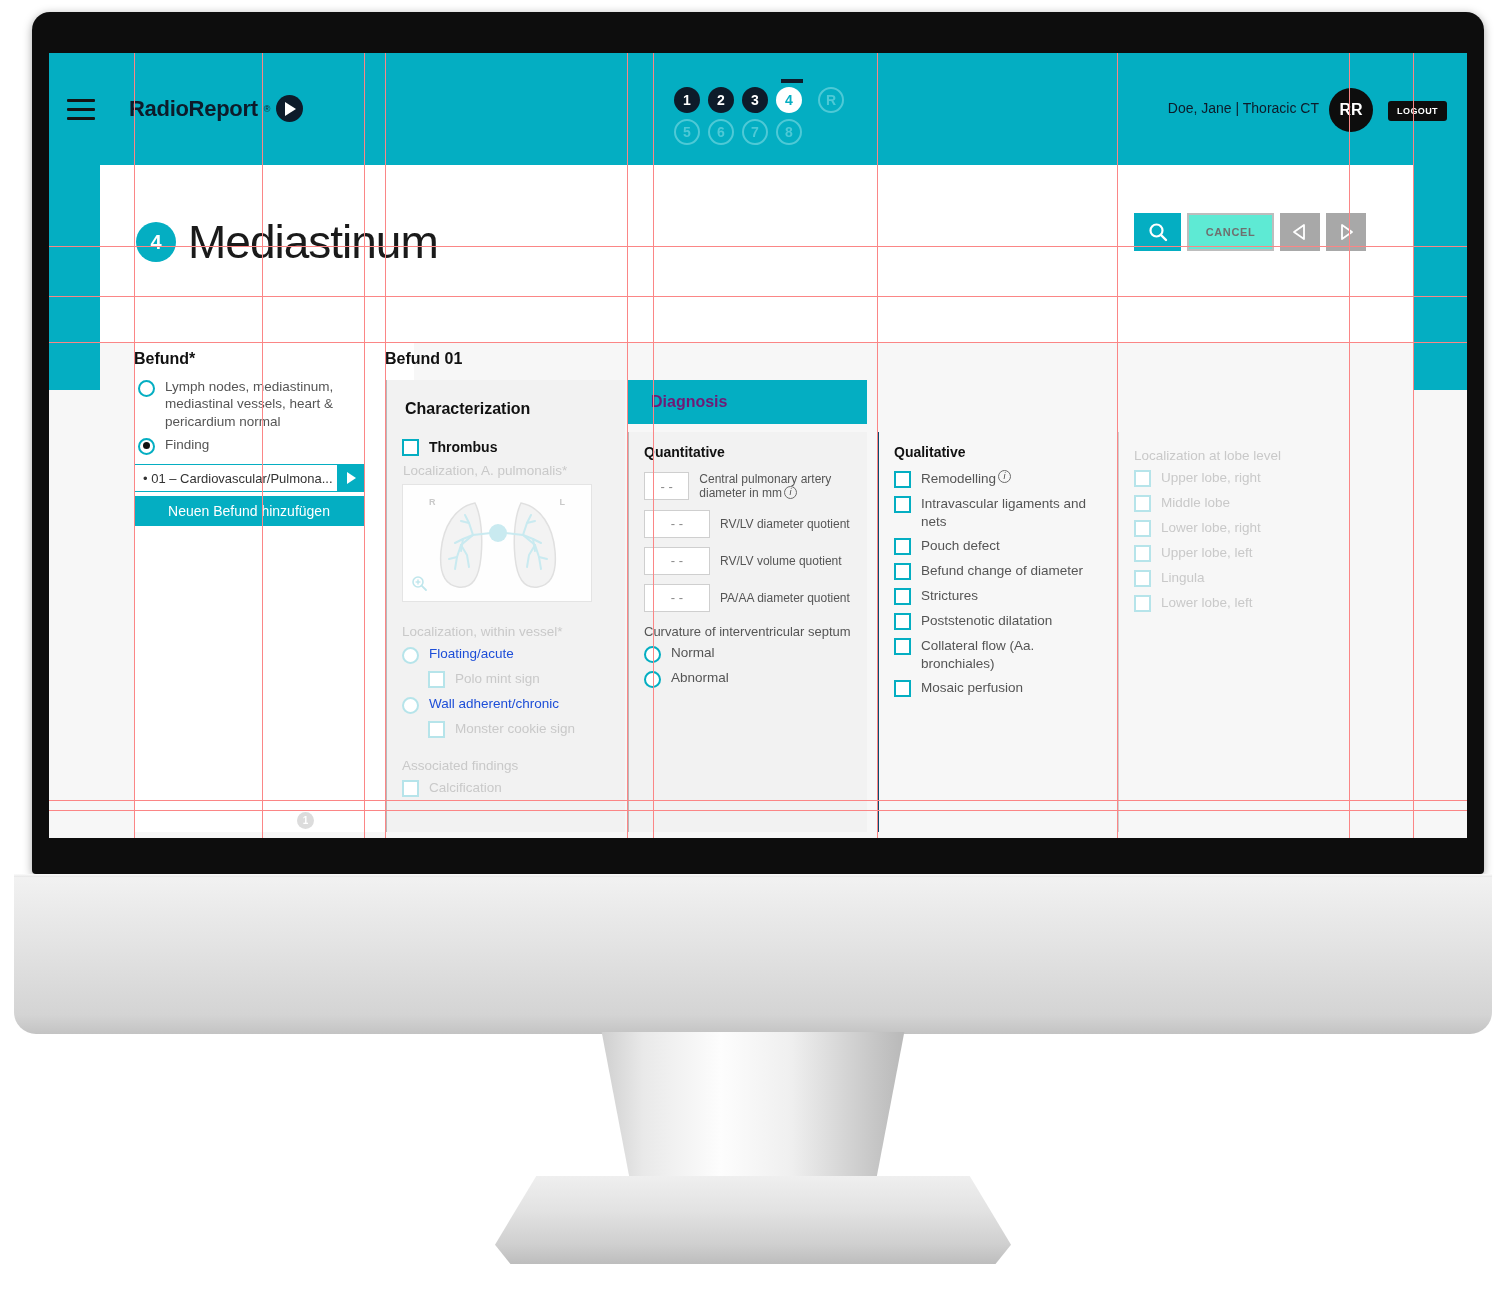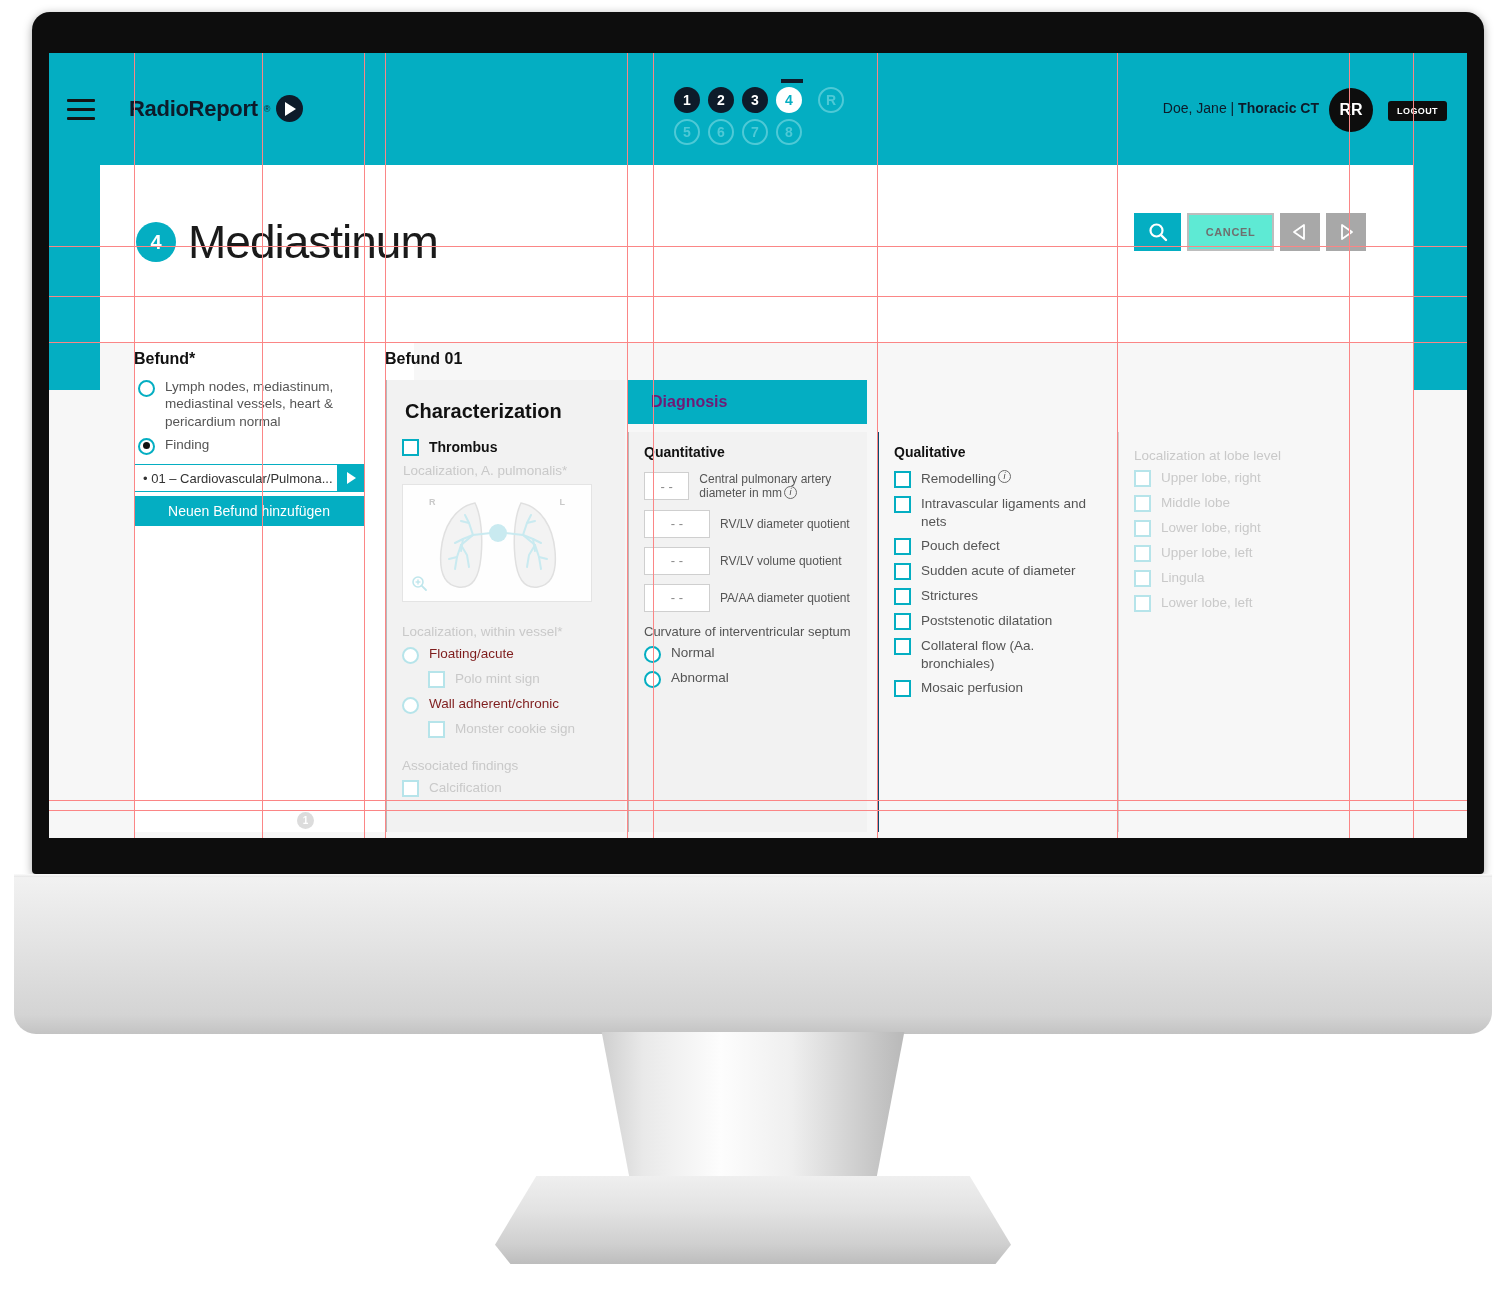--- a/index.html
+++ b/index.html
@@ -74,21 +74,21 @@
     width:26px; height:26px; border-radius:50%;
     display:flex; align-items:center; justify-content:center;
     font-size:14px; font-weight:bold; cursor:pointer;
   }
   .step.done { background:#0d1b2a; color:#fff; }
   .step.cur  { background:#ffffff; color:#04aec2; }
   .step.todo { background:transparent; color:#4ec9d6; border:2px solid #4ec9d6; }
   .step.rmark{ background:transparent; color:#4ec9d6; border:2px solid #4ec9d6; margin-left:8px;}
 
   .userinfo { position:absolute; right:148px; top:47px; font-size:14px; color:#0d1b2a; white-space:nowrap;}
-  .userinfo b { font-weight:bold;text-align:right; }
+  .userinfo b { font-weight:normal;text-align:right; }
   .avatar {
     position:absolute; right:94px; top:35px; width:44px; height:44px; border-radius:50%;
     background:#0d0d0d; color:#fff; font-size:16px; font-weight:bold;
     display:flex; align-items:center; justify-content:center; cursor:pointer;
   }
   .logout {
     position:absolute; right:20px; top:48px; background:#0d0d0d; color:#fff;
     font-size:9px; font-weight:bold; letter-spacing:.4px;
     padding:5px 9px; border-radius:3px; cursor:pointer;
   }
@@ -133,21 +133,21 @@
   .radio-row { display:flex; gap:10px; align-items:flex-start; margin-bottom:6px; }
   .radio {
     width:17px; height:17px; border-radius:50%; border:2.5px solid #04aec2; background:#fff;
     flex:none; margin-top:2px; position:relative; cursor:pointer;
   }
   .radio.sel::after{
     content:""; position:absolute; left:2.5px; top:2.5px; width:7px;height:7px;border-radius:50%;background:#111;
   }
   .radio.pale { border-color:#b6e4ea; }
   .radio-lbl { font-size:13.5px; color:#555; line-height:1.28; }
-  .radio-lbl.pale { color:#7f1d1d; }
+  .radio-lbl.pale { color:#1d4ed8; }
 
   .select-row { position:absolute; left:0; top:122px; width:230px; height:28px; display:flex; }
   .select-box {
     flex:1; border:1.5px solid #04aec2; background:#fff; font-size:13px; color:#333;
     display:flex; align-items:center; padding-left:8px; cursor:pointer;
   }
   .select-arrow { width:26px; background:#04aec2; display:flex; align-items:center; justify-content:center; cursor:pointer;}
   .btn-add {
     position:absolute; left:0; top:154px; width:230px; height:30px; background:#04aec2;
     color:#fff; font-size:14px; display:flex; align-items:center; justify-content:center; cursor:pointer;
@@ -157,21 +157,21 @@
     background:#dcdcdc; color:#fff; font-size:10px; font-weight:bold;
     display:flex; align-items:center; justify-content:center;
   }
 
   .colChar  { position:absolute; left:336px; top:0px; width:240px; }
   .hdr-befund01 { position:absolute; left:0; top:8px; font-size:16px; font-weight:bold; color:#111;}
   .panelChar {
     position:absolute; left:0; top:38px; width:240px; height:452px; background:#f2f2f2;
     border-left:2px solid #b9b9b9;
   }
-  .hdr-char { position:absolute; left:18px; top:20px; font-size:20px; font-weight:bold; color:#111;}
+  .hdr-char { position:absolute; left:18px; top:20px; font-size:16px; font-weight:bold; color:#111;}
 
   .cbrow { display:flex; gap:10px; align-items:flex-start; margin-bottom:7px;}
   .cb { width:17px;height:17px;border:2.5px solid #04aec2;background:#fff;flex:none;margin-top:1px;cursor:pointer;}
   .cb.pale { border-color:#b6e4ea; }
   .cb-lbl { font-size:13.5px; color:#555; line-height:1.3;}
   .cb-lbl.bold { font-weight:bold; color:#111; font-size:14px;}
   .cb-lbl.pale { color:#c9c9c9; }
 
   .sublabel { font-size:13.5px; color:#c9c9c9; margin:2px 0 6px 0;}
 
@@ -452,21 +452,21 @@
                 <div class="cbrow">
                   <div class="cb"></div>
                   <div class="cb-lbl">Intravascular ligaments and nets</div>
                 </div>
                 <div class="cbrow">
                   <div class="cb"></div>
                   <div class="cb-lbl">Pouch defect</div>
                 </div>
                 <div class="cbrow">
                   <div class="cb"></div>
-                  <div class="cb-lbl">Sudden acute of diameter</div>
+                  <div class="cb-lbl">Befund change of diameter</div>
                 </div>
                 <div class="cbrow">
                   <div class="cb"></div>
                   <div class="cb-lbl">Strictures</div>
                 </div>
                 <div class="cbrow">
                   <div class="cb"></div>
                   <div class="cb-lbl">Poststenotic dilatation</div>
                 </div>
                 <div class="cbrow">

